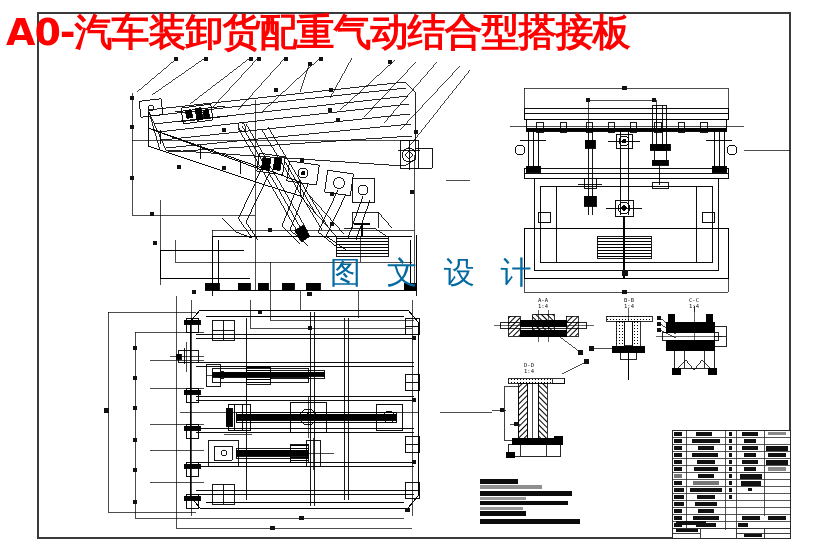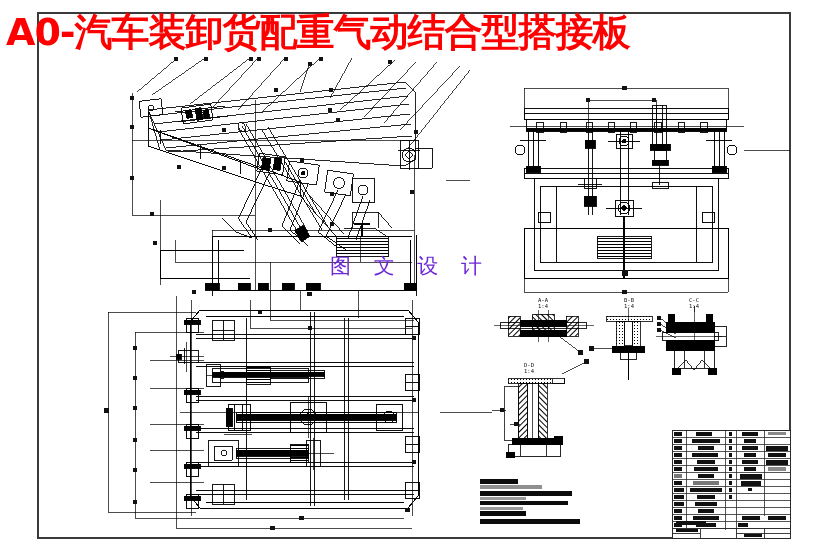--- a/index.html
+++ b/index.html
@@ -5,21 +5,21 @@
   html,body{margin:0;padding:0;background:#ffffff;}
   body{width:820px;height:545px;overflow:hidden;position:relative;
        font-family:"Liberation Sans","DejaVu Sans",sans-serif;}
   #stage{position:absolute;left:0;top:0;width:820px;height:519px;background:#fff;}
   #cad{position:absolute;left:0;top:0;}
   .ttl{position:absolute;left:6px;top:8px;width:810px;height:48px;
        font-family:"DejaVu Sans","Liberation Sans",sans-serif;
        font-weight:700;font-size:38px;line-height:48px;color:#fe0000;
        letter-spacing:-1px;white-space:nowrap;z-index:30;}
   .wm{position:absolute;left:330px;top:252px;font-family:"DejaVu Serif","Liberation Serif",serif;
-      font-size:21px;color:#6d28d9;letter-spacing:8px;z-index:25;white-space:nowrap;}
+      font-size:31px;color:#0369a1;letter-spacing:8px;z-index:25;white-space:nowrap;}
   .lbl{position:absolute;font-family:"DejaVu Sans Mono","Liberation Mono",monospace;
        font-size:5.5px;color:#111;text-align:center;line-height:6px;z-index:20;white-space:nowrap;}
 </style>
 </head>
 <body>
 
 <div id="stage">
 
   <svg id="cad" width="820" height="545" viewBox="0 0 820 545" shape-rendering="crispEdges">
     <defs>

